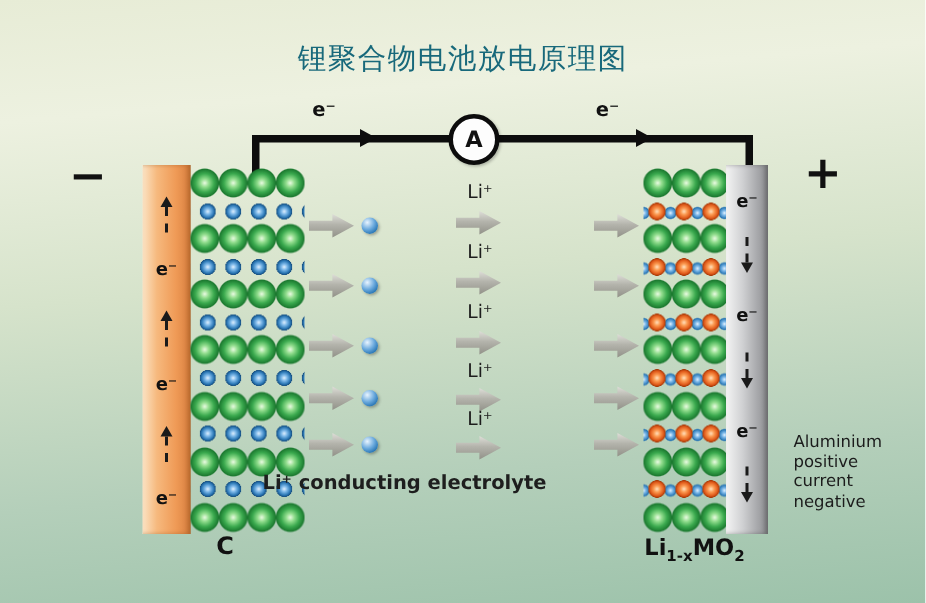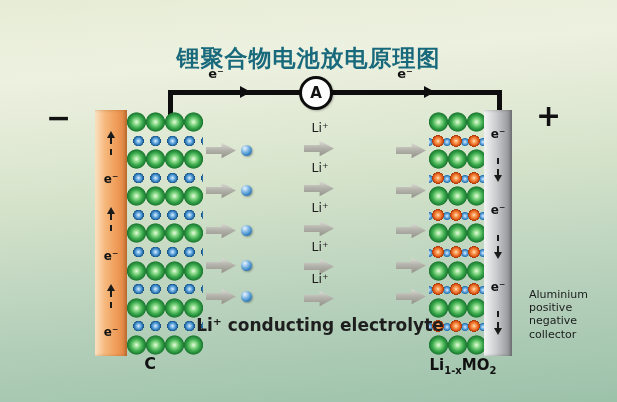--- a/index.html
+++ b/index.html
@@ -6,22 +6,22 @@
   body { font-family: "DejaVu Sans", "Liberation Sans", sans-serif; }
 
   .stage {
     position: relative;
     width: 617px; height: 402px;
     overflow: hidden;
     background: linear-gradient(175deg, #e7ecd6 0%, #edf1e0 18%, #d6e3cb 45%, #b4cfba 75%, #9cc2aa 100%);
   }
 
   .title {
-    position: absolute; left: 0; top: 43px; width: 100%;
-    text-align: center; font-size: 23px; font-weight: bold;
+    position: absolute; left: 0; top: 26px; width: 100%;
+    text-align: center; font-size: 19px; font-weight: normal;
     color: #18697b; letter-spacing: 1px;
   }
 
   
   .wire-h { position: absolute; left: 168px; top: 90px; width: 334px; height: 5px; background: #0d0d0d; border-radius: 2px; }
   .wire-v { position: absolute; width: 5px; height: 26px; top: 90px; background: #0d0d0d; }
   .wire-v.left { left: 168px; }
   .wire-v.right { left: 497px; }
 
   .ammeter {
@@ -91,21 +91,21 @@
     clip-path: polygon(0 30%, 52% 30%, 52% 4%, 100% 50%, 52% 96%, 52% 70%, 0 70%);
     filter: drop-shadow(1.5px 1.5px 1px rgba(60,60,60,0.45));
   }
   .li-dot {
     position: absolute; width: 11px; height: 11px; border-radius: 50%;
     background: radial-gradient(circle at 35% 30%, #e8f4ff 0%, #6aa9dd 45%, #2a77b5 75%, #174f80 100%);
     box-shadow: 1px 1px 2px rgba(0,0,0,0.3);
   }
   .li-label { position: absolute; width: 44px; text-align: center; font-size: 12.5px; font-weight: normal; color: #1d1d1d; }
 
-  .electrolyte-caption { position: absolute; left: 175px; top: 315px; width: 290px; text-align: center; font-size: 17px; font-weight: 600; color: #1e1e1e; }
+  .electrolyte-caption { position: absolute; left: 175px; top: 315px; width: 290px; font-size: 13px; font-weight: 600; color: #1e1e1e; }
 
   .caption { position: absolute; font-size: 11px; line-height: 1.2; color: #1c1c1c; }
   .caption.copper-text { left: 36px; top: 288px; width: 64px; }
   .caption.alu-text    { left: 529px; top: 288px; width: 76px; }
 
   .electrode-name { position: absolute; text-align: center; font-weight: bold; color: #111; }
   .electrode-name.c-label  { left: 125px; top: 354px; width: 50px; font-size: 16px; }
   .electrode-name.limo     { left: 408px; top: 356px; width: 110px; font-size: 15px; }
   .electrode-name.limo sub { font-size: 10px; margin-top: 30px; }
 </style>
@@ -221,21 +221,21 @@
   <div class="blk-arrow" style="left:304px; top:290px;"></div>
 
   <div class="blk-arrow" style="left:396px; top:142px;"></div>
   <div class="blk-arrow" style="left:396px; top:182px;"></div>
   <div class="blk-arrow" style="left:396px; top:222px;"></div>
   <div class="blk-arrow" style="left:396px; top:257px;"></div>
   <div class="blk-arrow" style="left:396px; top:288px;"></div>
 
   <div class="electrolyte-caption">Li⁺ conducting electrolyte</div>
 
-  <div class="caption alu-text">Aluminium positive negative collector</div>
+  <div class="caption alu-text">Aluminium positive current negative</div>
 
   <div class="electrode-name c-label">C</div>
 
   <div class="electrode-name limo">
     <span>Li</span><sub>1-x</sub><span>MO</span><sub>2</sub>
   </div>
 
 </div>
 
 </body></html>

